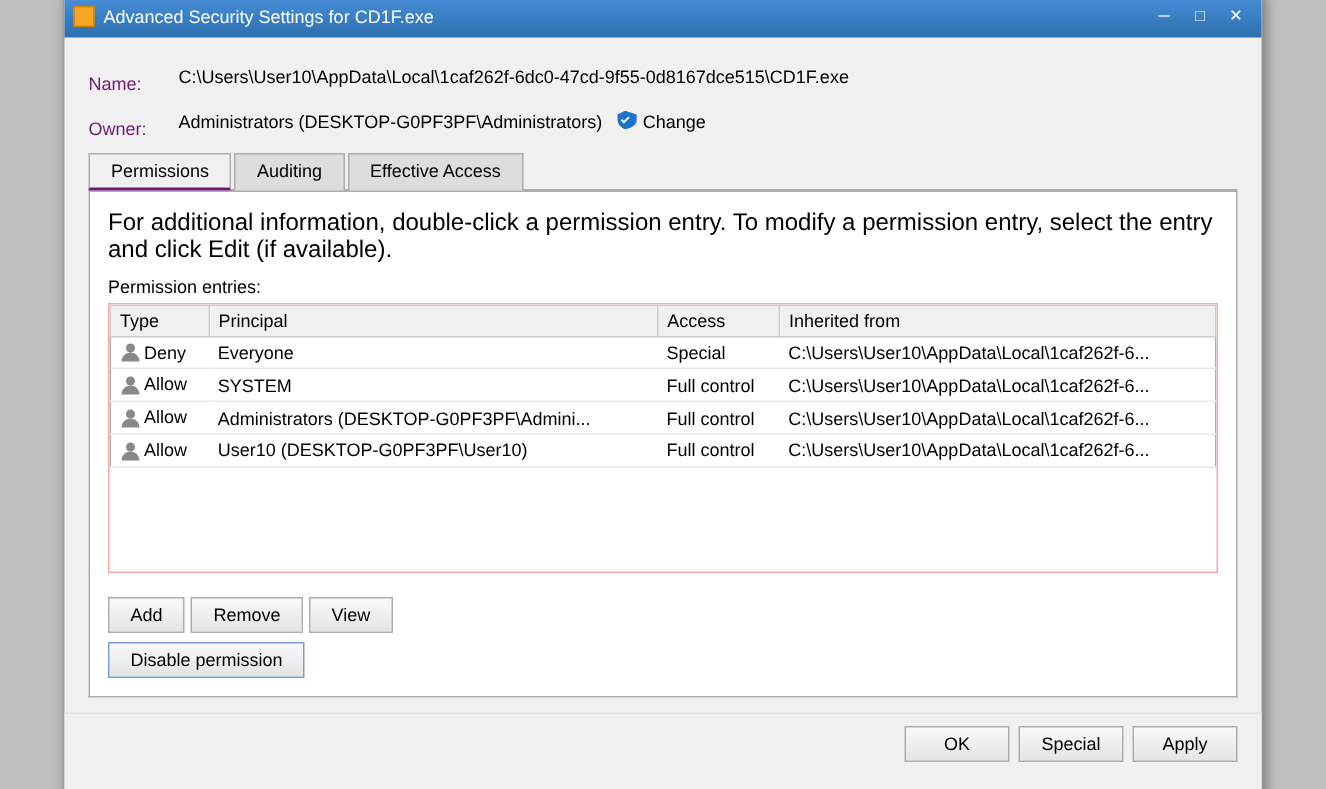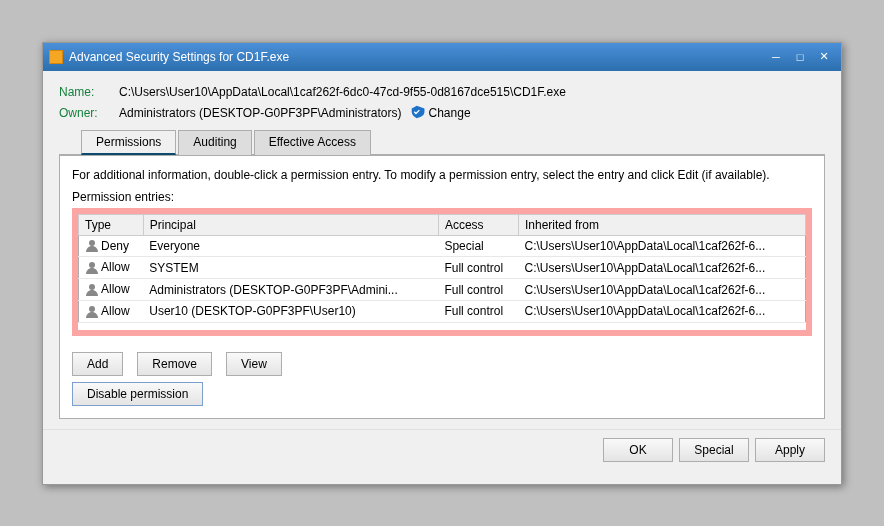--- a/index.html
+++ b/index.html
@@ -75,21 +75,22 @@
 
     .field-row {
       display: flex;
       align-items: center;
       margin-bottom: 6px;
     }
 
     .field-label {
       width: 60px;
       font-weight: normal;
-      color: #15803d;
+      color: #701a75;
+      margin-top: 10px;
     }
 
     .field-value {
       color: #000;
       font-size: 12px;
     }
 
     .change-link {
       color: #000000;
       text-decoration: none;
@@ -119,35 +120,34 @@
       background: #ddd;
       cursor: pointer;
       font-size: 12px;
       margin-right: 2px;
       position: relative;
       bottom: -1px;
     }
 
     .tab.active {
       background: #f0f0f0;
-      border-bottom: 2px solid #0c4a6e;
+      border-bottom: 2px solid #701a75;
       font-weight: normal;
       z-index: 1;
-      margin-left: 22px;
     }
 
     .tab-content {
       border: 1px solid #adadad;
       border-top: none;
       background: #fff;
       padding: 12px;
     }
 
     .info-text {
-      font-size: 12px;
+      font-size: 16px;
       color: #000;
       margin-bottom: 8px;
     }
 
     .section-label {
       font-size: 12px;
       margin-bottom: 4px;
     }
 
     .permissions-table {
@@ -168,28 +168,28 @@
     }
 
     .permissions-table td {
       border-bottom: 1px solid #e8e8e8;
       padding: 3px 6px;
       font-size: 12px;
       color: #000;
     }
 
     .table-wrapper {
-      height: 128px;
+      height: 180px;
       overflow-y: auto;
-      border: 6px solid #fca5a5;
+      border: 1px solid #fca5a5;
     }
 
     .button-row {
       display: flex;
-      gap: 14px;
+      gap: 4px;
       margin-top: 16px;
       align-items: center;
     }
 
     .btn {
       padding: 4px 14px;
       border: 1px solid #adadad;
       background: linear-gradient(to bottom, #f9f9f9, #e4e4e4);
       cursor: pointer;
       font-size: 12px;

